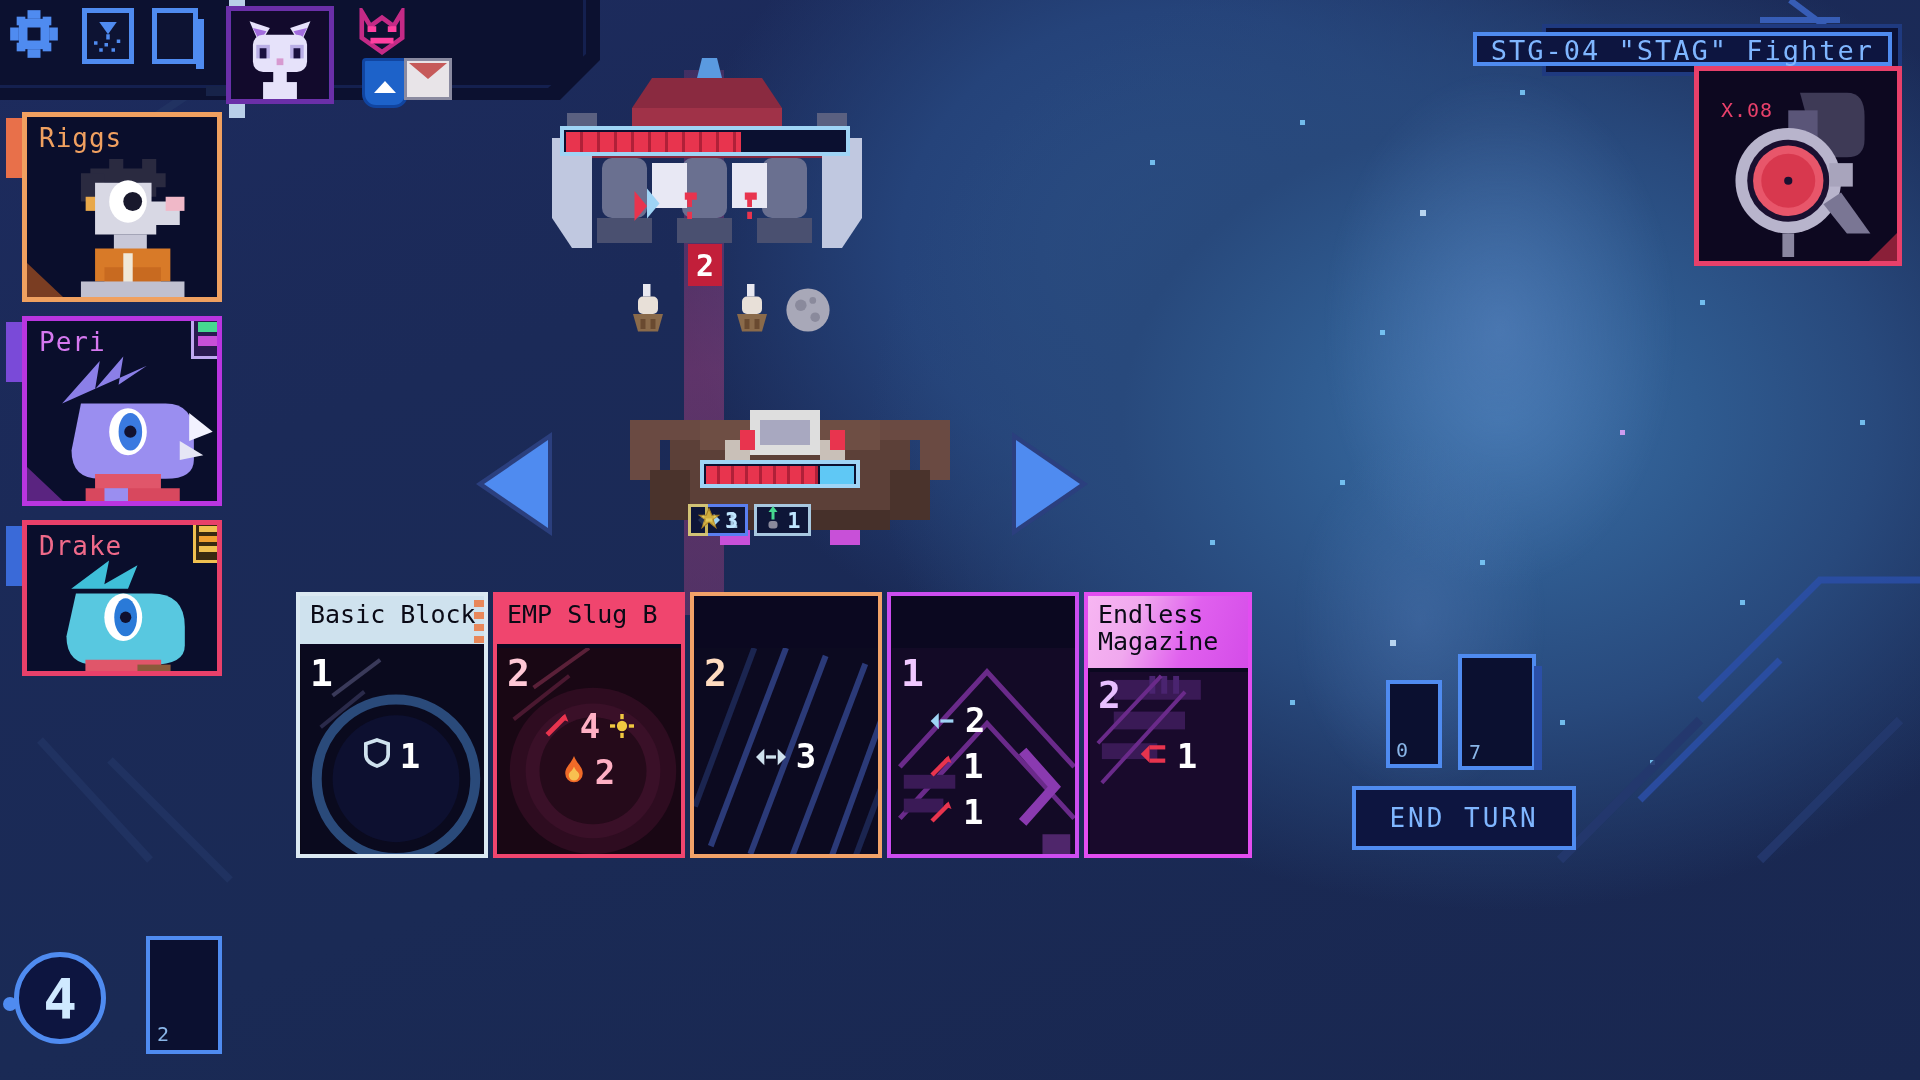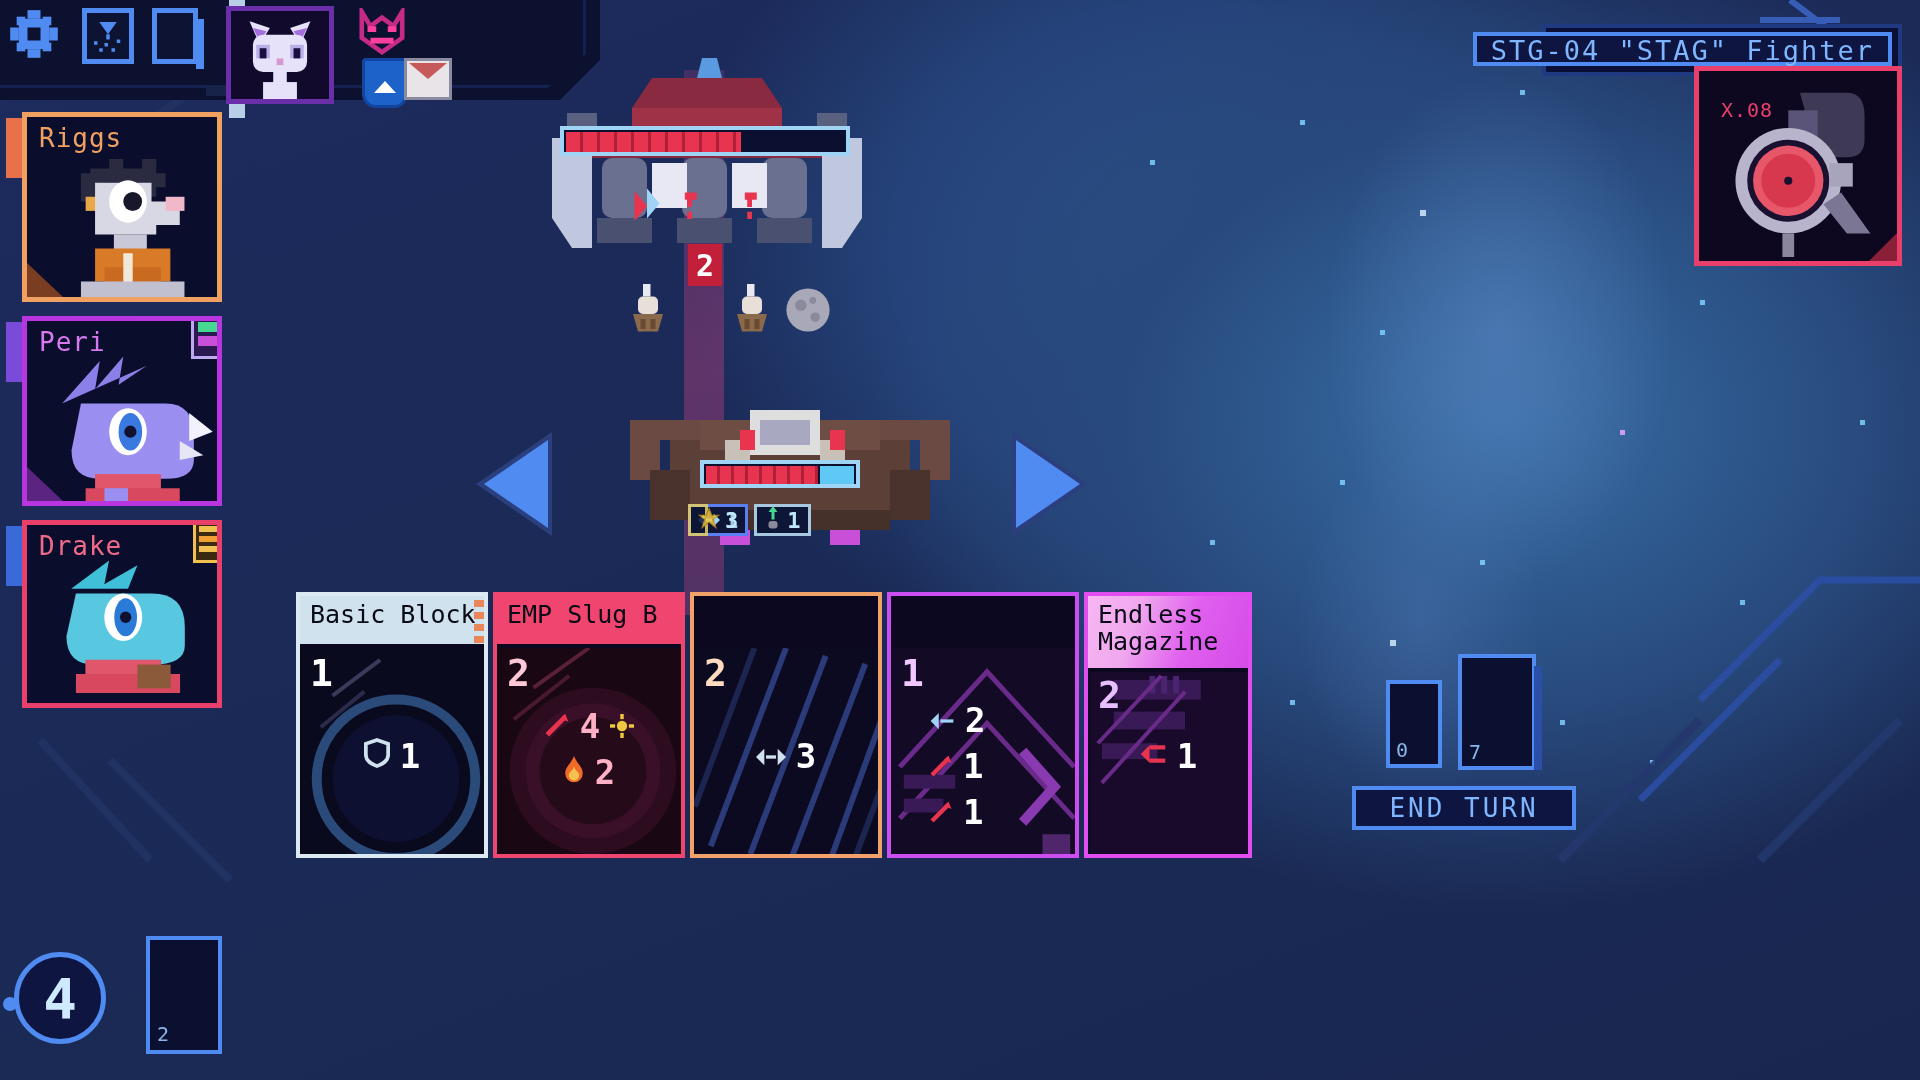--- a/index.html
+++ b/index.html
@@ -95,21 +95,21 @@
   .crew .corner {
     position:absolute; left:0; bottom:0; width:0; height:0;
     border-left:36px solid; border-top:34px solid transparent;
   }
   #crew-0 { top:112px; border-color:#f0a060; }
   #crew-0 .cname { color:#f0a060; }
   #crew-0 .corner { border-left-color:#7a3d22; }
   #crew-1 { top:316px; border-color:#b935e0; }
   #crew-1 .cname { color:#d678f0; }
   #crew-1 .corner { border-left-color:#5a2480; }
-  #crew-2 { top:520px; border-color:#e8406a; height:188px; }
+  #crew-2 { top:520px; border-color:#e8406a; height:156px; }
   #crew-2 .cname { color:#f06a8a; }
 
   .crewtab{position:absolute;left:6px;width:18px;height:60px;}
   .crew-badge{position:absolute;width:34px;height:44px;border:3px solid;}
 
   
   #enemy-ship { position:absolute; left:512px; top:58px; width:390px; height:190px; }
   #enemy-hp {
     position:absolute; left:560px; top:126px; width:290px; height:30px;
     background:#0b1030; border:4px solid #9fd4f5;
@@ -227,21 +227,21 @@
   #draw-pile span{position:absolute;left:7px;bottom:4px;color:#8ab6e8;font-size:20px;}
 
   
   #pile-a{position:absolute;left:1386px;top:680px;width:56px;height:88px;background:#0b1030;border:4px solid #4f8bf0;cursor:pointer;}
   #pile-a span{position:absolute;left:6px;bottom:2px;color:#8ab6e8;font-size:20px;}
   #pile-b{position:absolute;left:1458px;top:654px;width:78px;height:116px;background:#0b1030;border:4px solid #4f8bf0;cursor:pointer;}
   #pile-b span{position:absolute;left:7px;bottom:2px;color:#8ab6e8;font-size:20px;}
   #pile-b::after{content:"";position:absolute;right:-10px;top:8px;width:8px;height:104px;background:#2b4fa8;}
 
   #end-turn{
-    position:absolute;left:1352px;top:786px;width:224px;height:44px;
+    position:absolute;left:1352px;top:786px;width:224px;height:64px;
     background:#0d1540;border:4px solid #4f8bf0;color:#7fb6ff;
     font-size:26px;letter-spacing:3px;cursor:pointer;
     display:flex;align-items:center;justify-content:center;
   }
   .deco-dark{position:absolute;background:#172349;}
 </style>
 </head>
 <body>
 
 <div id="space">

